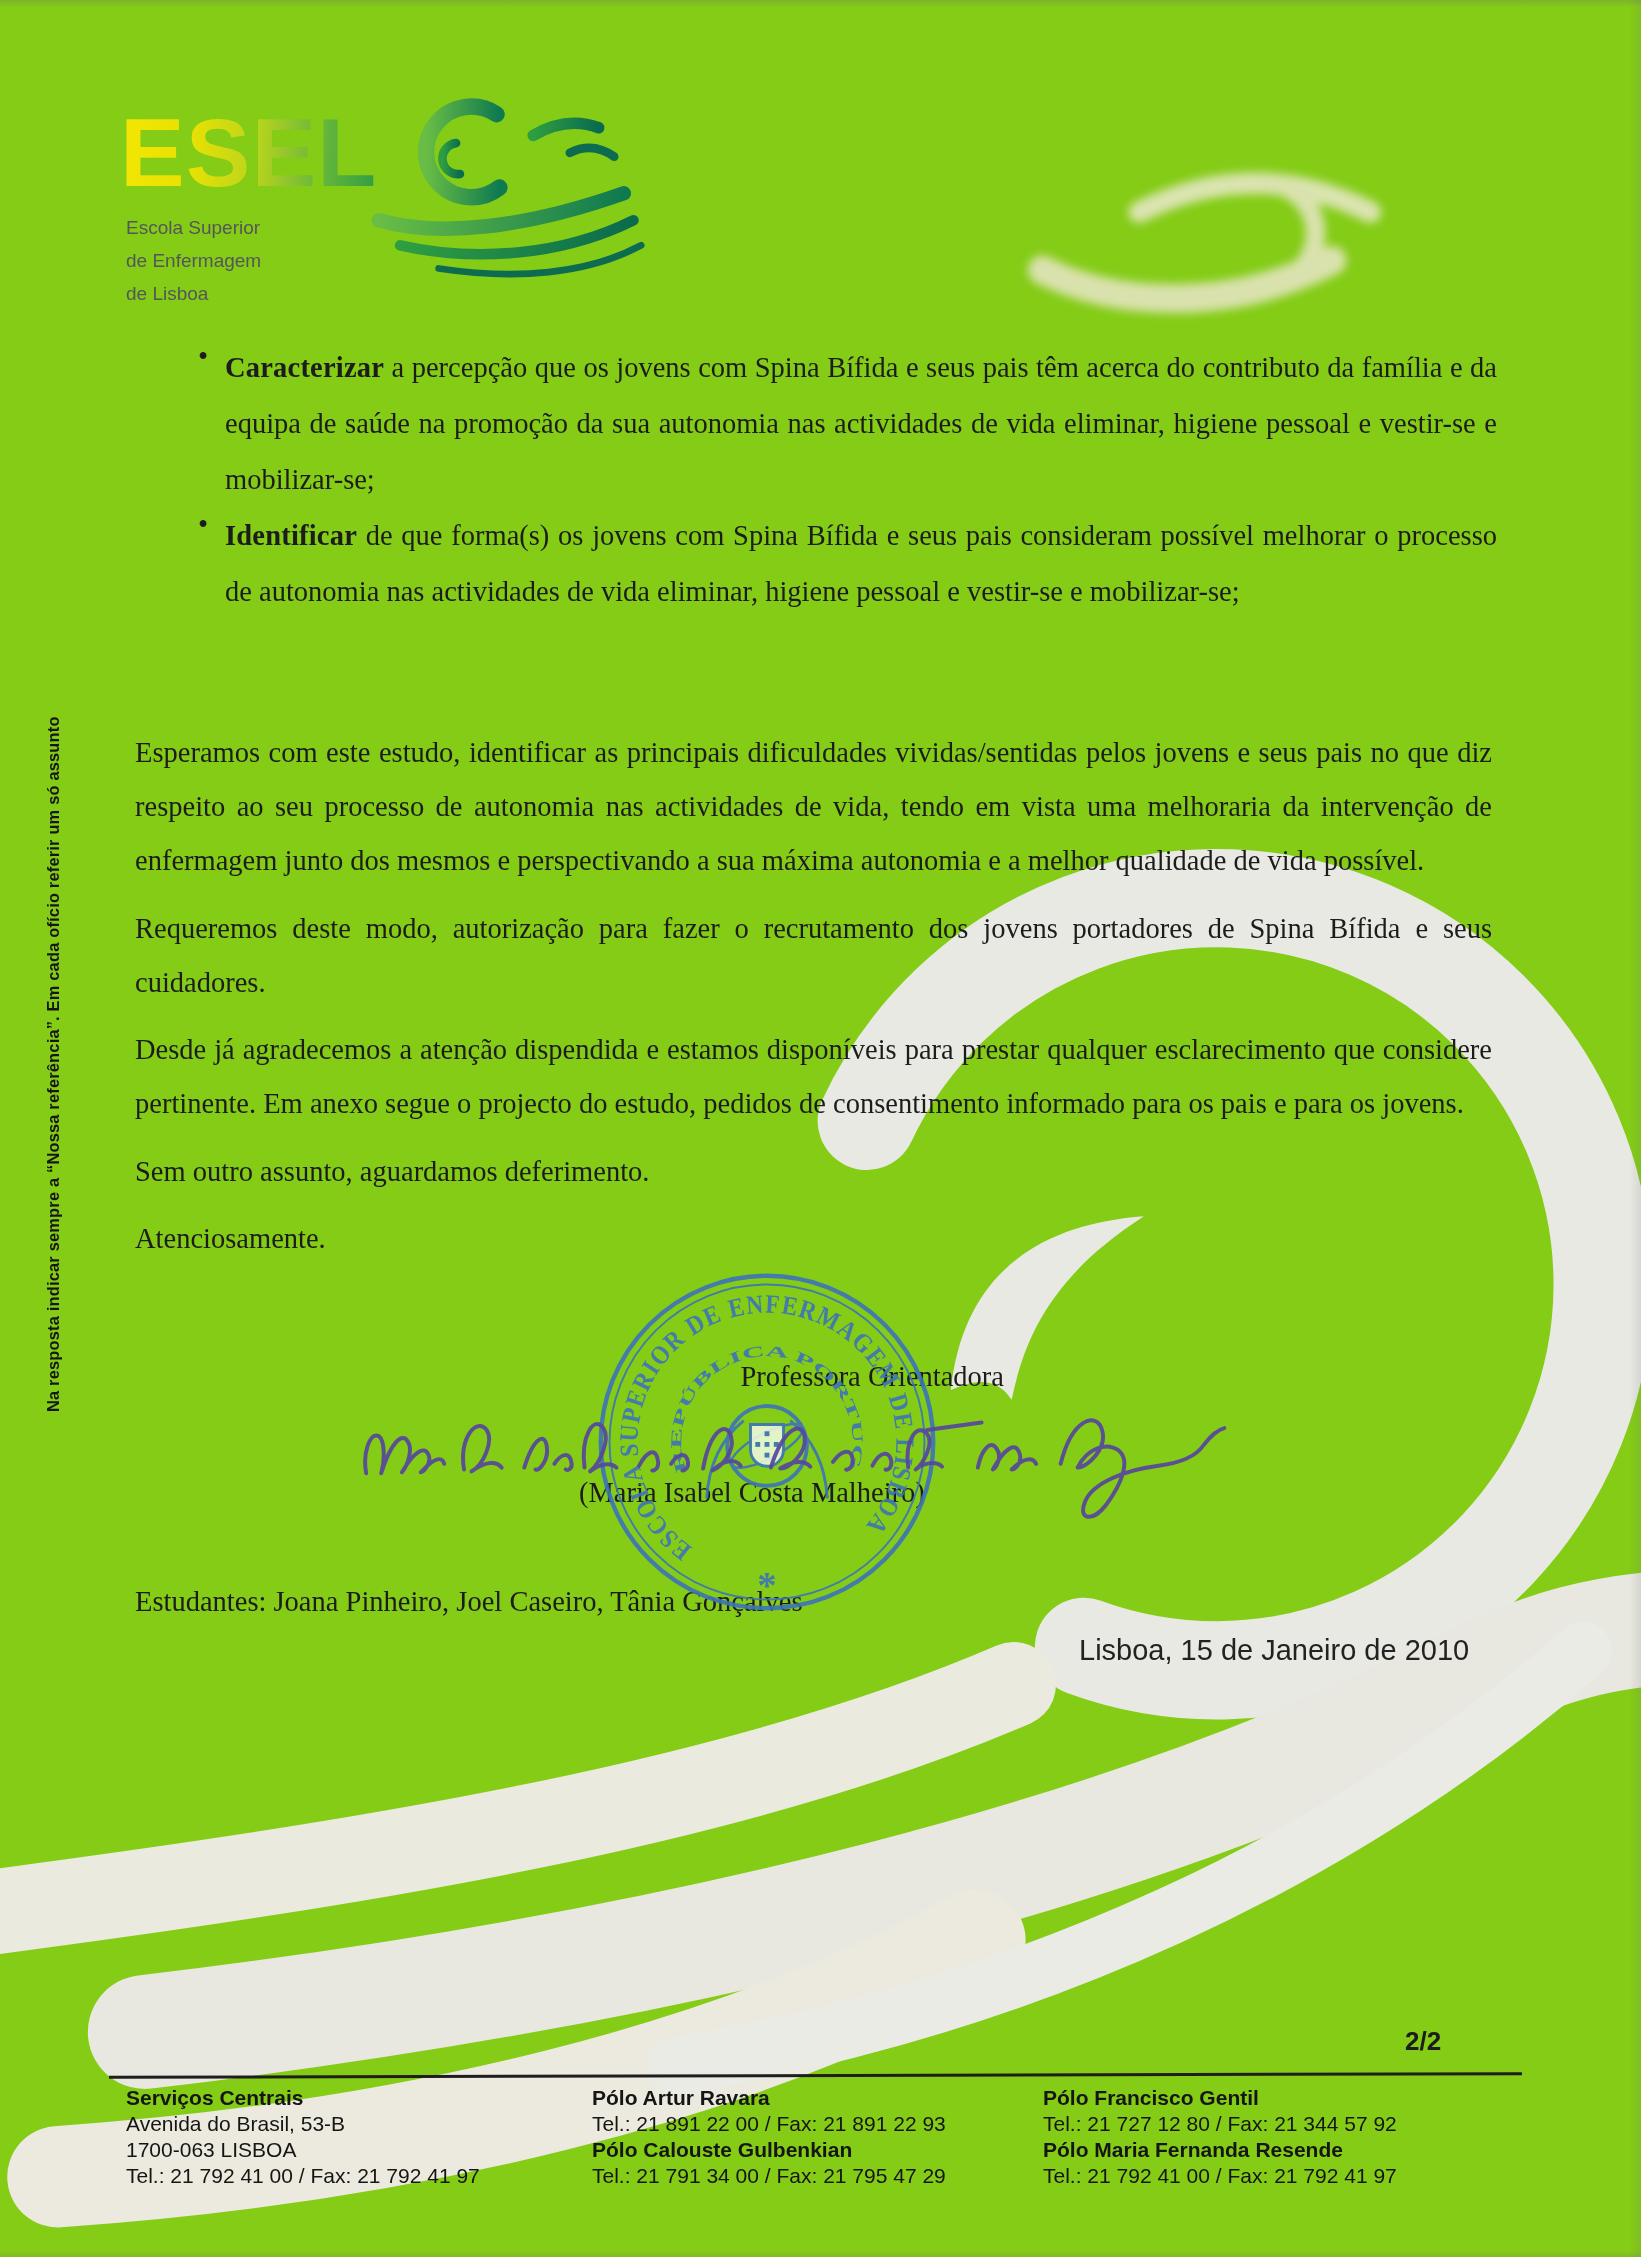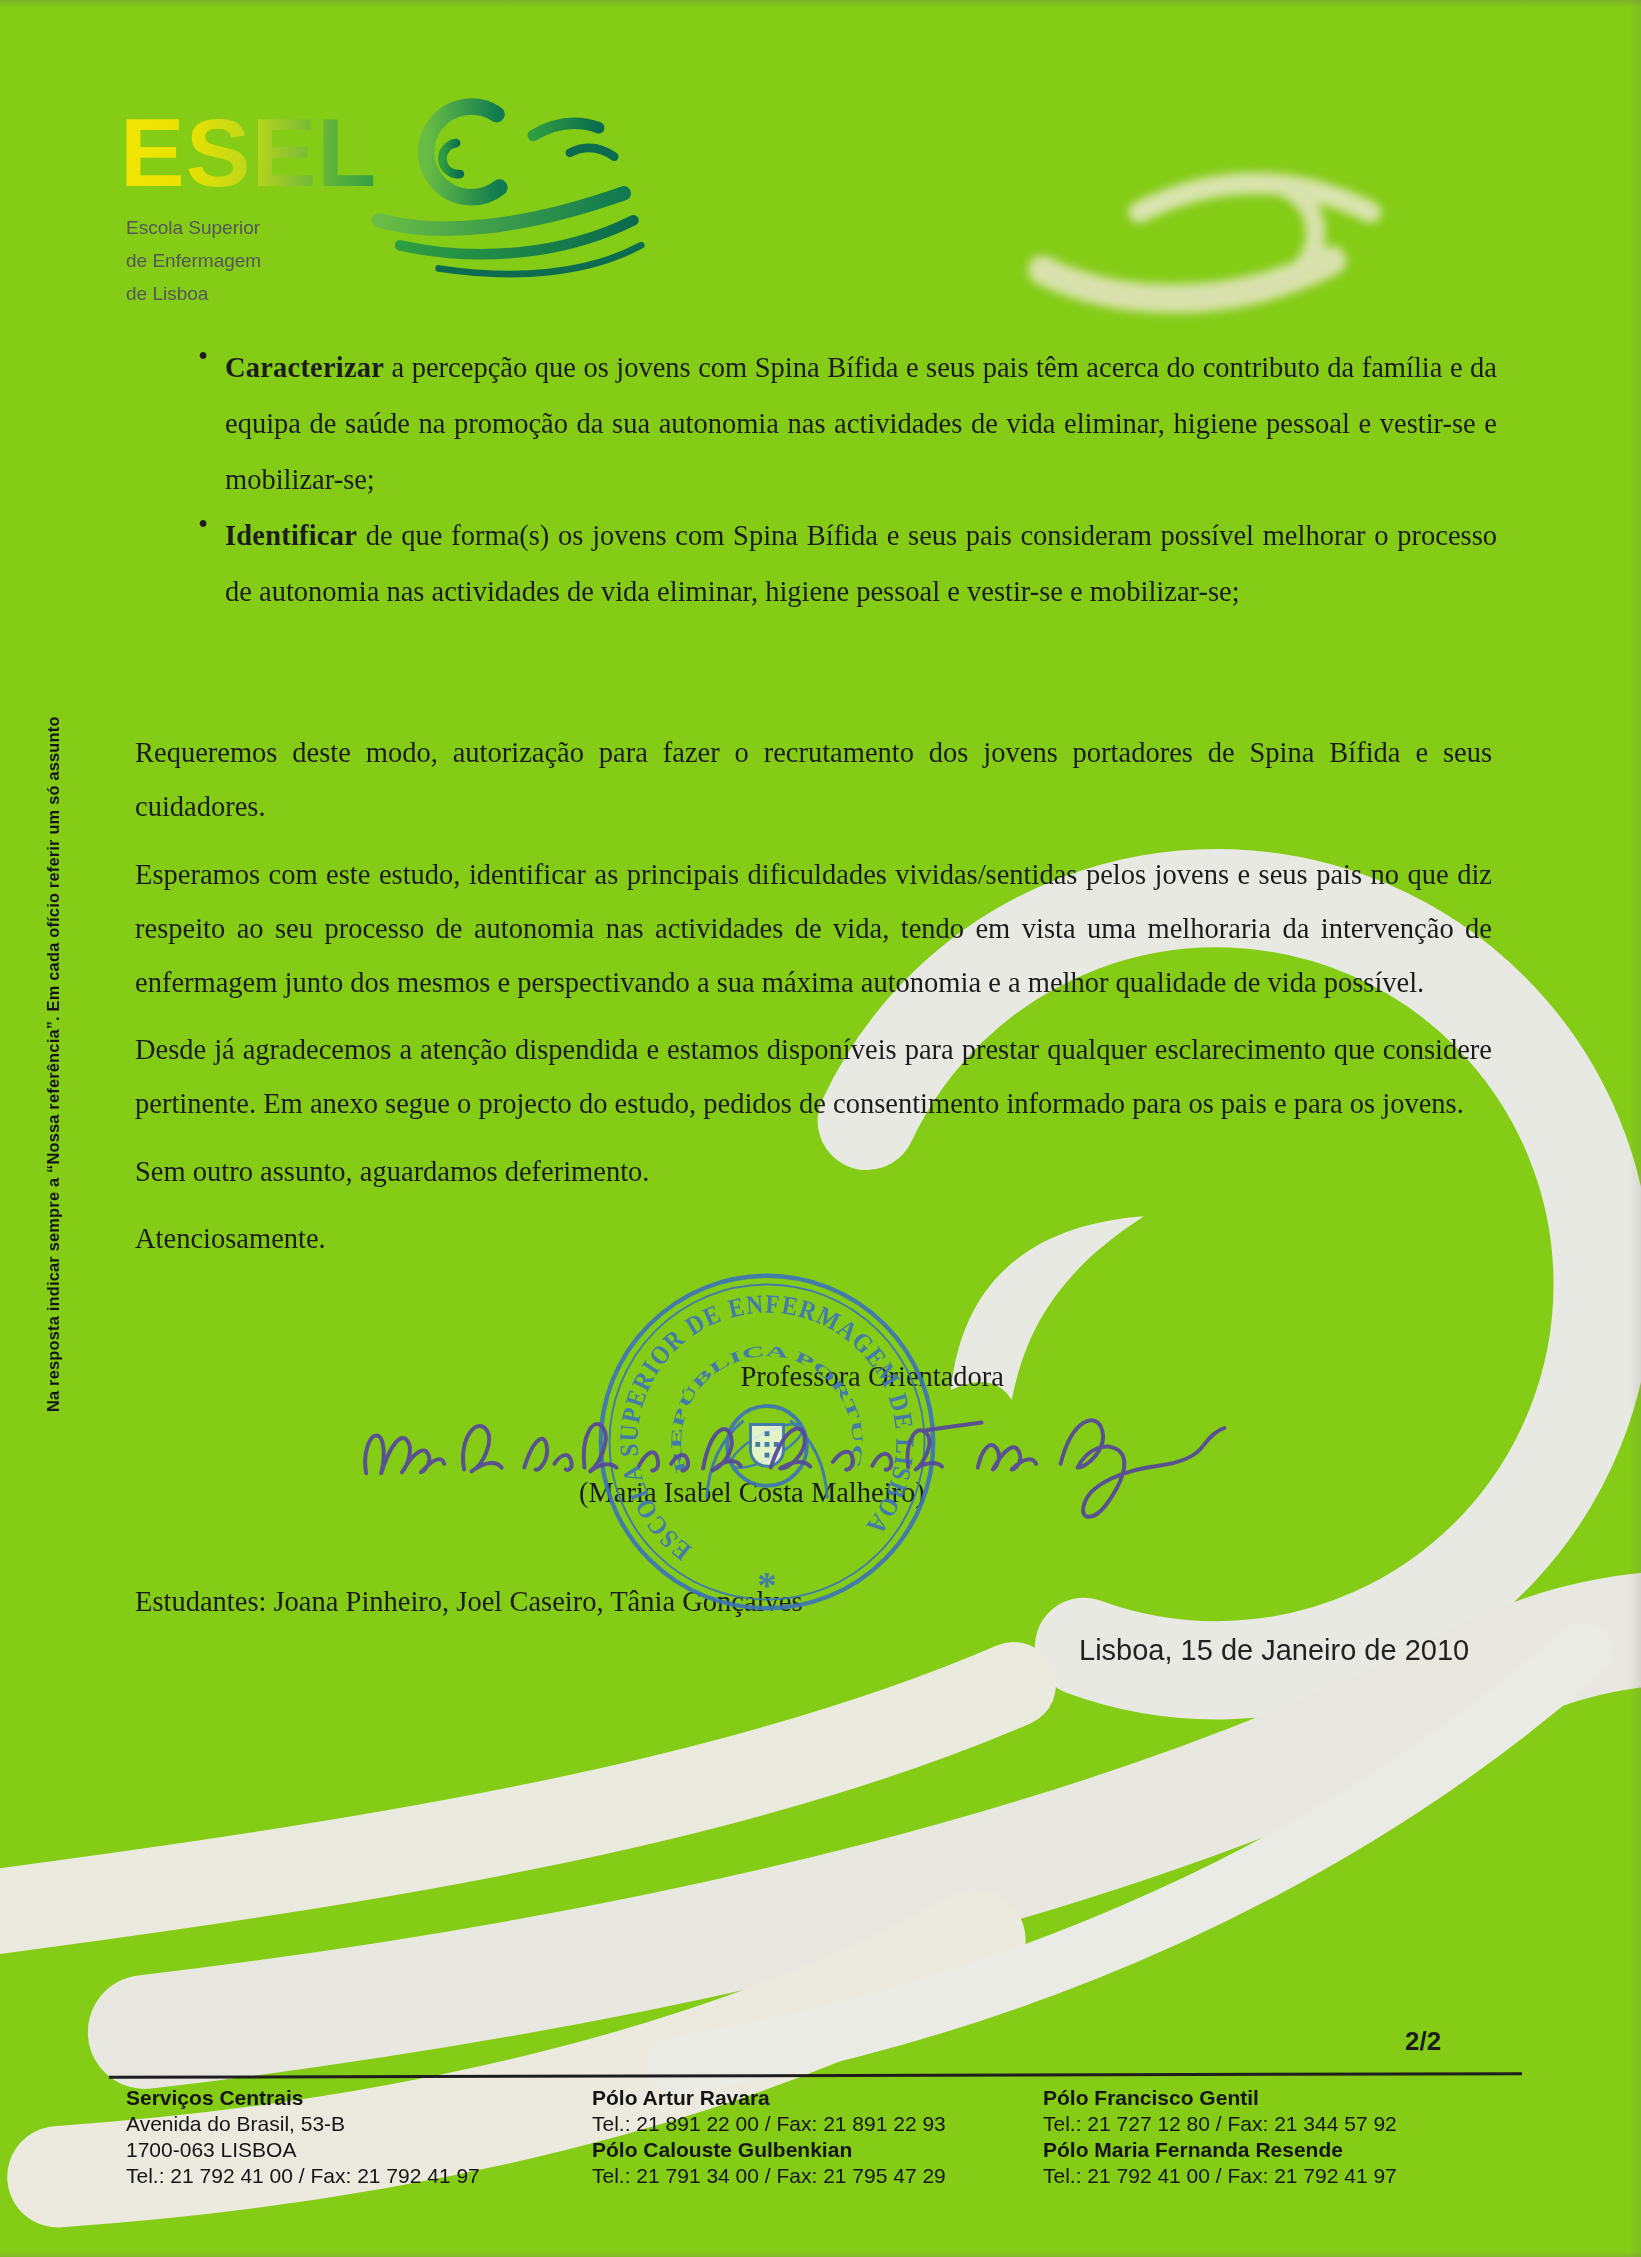--- a/index.html
+++ b/index.html
@@ -128,22 +128,22 @@
       <span class="dot">•</span>
       <p><b>Caracterizar</b><span> a percepção que os jovens com Spina Bífida e seus pais têm acerca do contributo da família e da equipa de saúde na promoção da sua autonomia nas actividades de vida eliminar, higiene pessoal e vestir-se e mobilizar-se;</span></p>
     </div>
     <div class="bullet-item">
       <span class="dot">•</span>
       <p><b>Identificar</b><span> de que forma(s) os jovens com Spina Bífida e seus pais consideram possível melhorar o processo de autonomia nas actividades de vida eliminar, higiene pessoal e vestir-se e mobilizar-se;</span></p>
     </div>
   </div>
 
   <div class="body-text">
+    <p>Esperamos com este estudo, identificar as principais dificuldades vividas/sentidas pelos jovens e seus pais no que diz respeito ao seu processo de autonomia nas actividades de vida, tendo em vista uma melhoraria da intervenção de enfermagem junto dos mesmos e perspectivando a sua máxima autonomia e a melhor qualidade de vida possível.</p>
     <p>Requeremos deste modo, autorização para fazer o recrutamento dos jovens portadores de Spina Bífida e seus cuidadores.</p>
-    <p>Esperamos com este estudo, identificar as principais dificuldades vividas/sentidas pelos jovens e seus pais no que diz respeito ao seu processo de autonomia nas actividades de vida, tendo em vista uma melhoraria da intervenção de enfermagem junto dos mesmos e perspectivando a sua máxima autonomia e a melhor qualidade de vida possível.</p>
     <p>Desde já agradecemos a atenção dispendida e estamos disponíveis para prestar qualquer esclarecimento que considere pertinente. Em anexo segue o projecto do estudo, pedidos de consentimento informado para os pais e para os jovens.</p>
     <p class="short">Sem outro assunto, aguardamos deferimento.</p>
     <p class="short">Atenciosamente.</p>
   </div>
 
   <div class="role">Professora Orientadora</div>
   <div class="signer">(Maria Isabel Costa Malheiro)</div>
   <div class="students">Estudantes: Joana Pinheiro, Joel Caseiro, Tânia Gonçalves</div>
   <div class="dateline">Lisboa, 15 de Janeiro de 2010</div>
   <div class="page-number">2/2</div>

